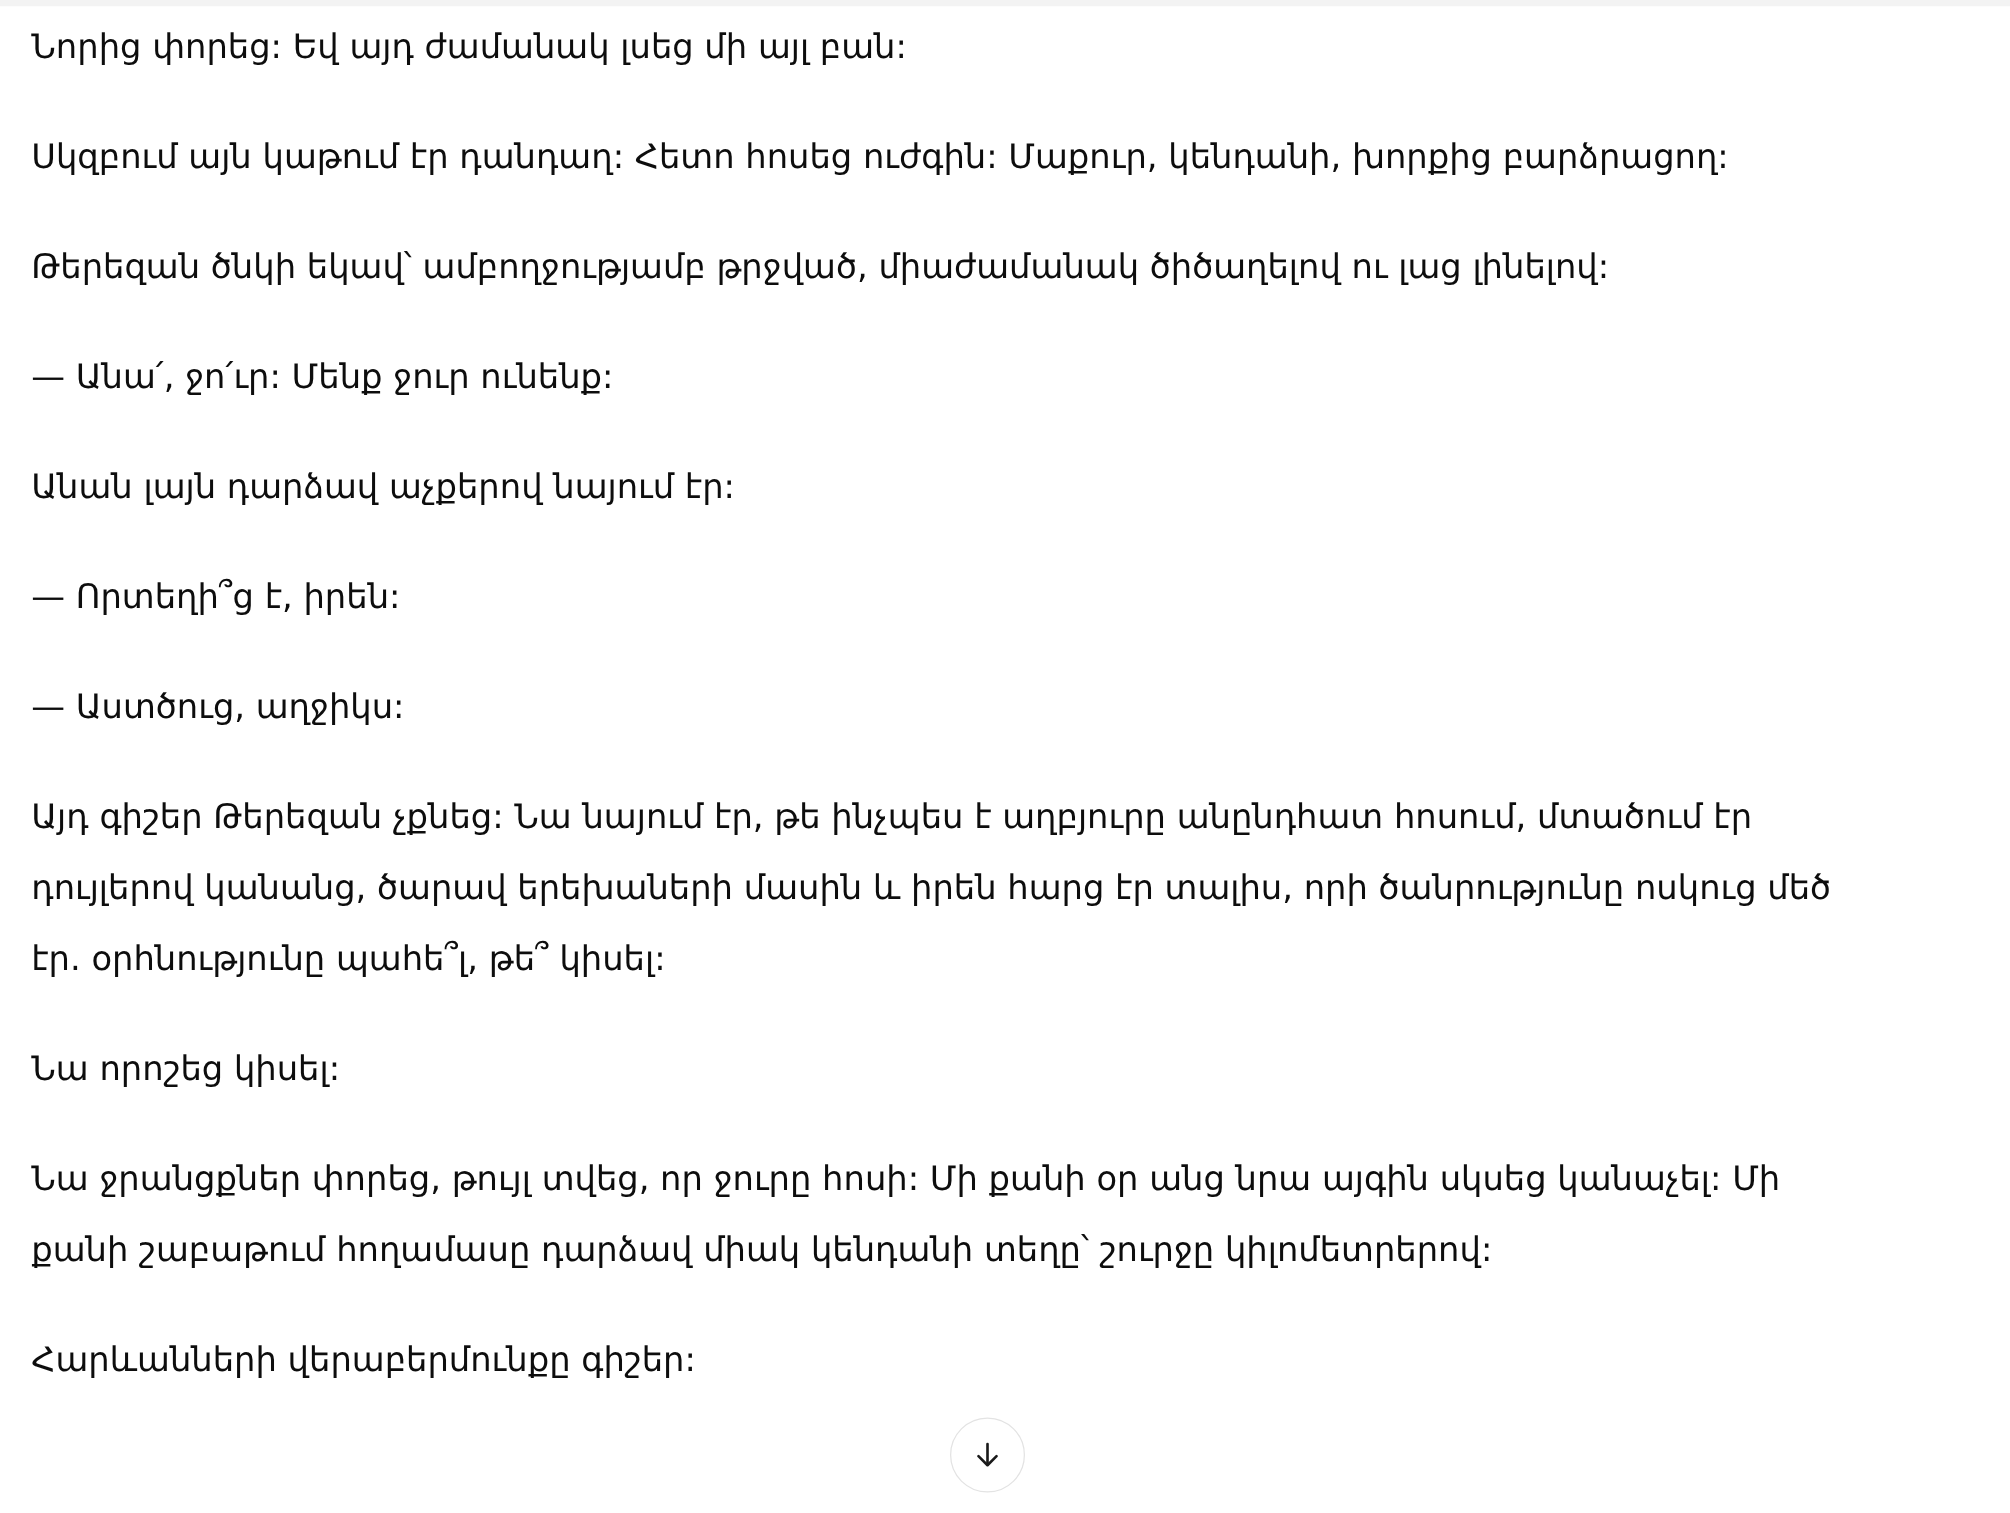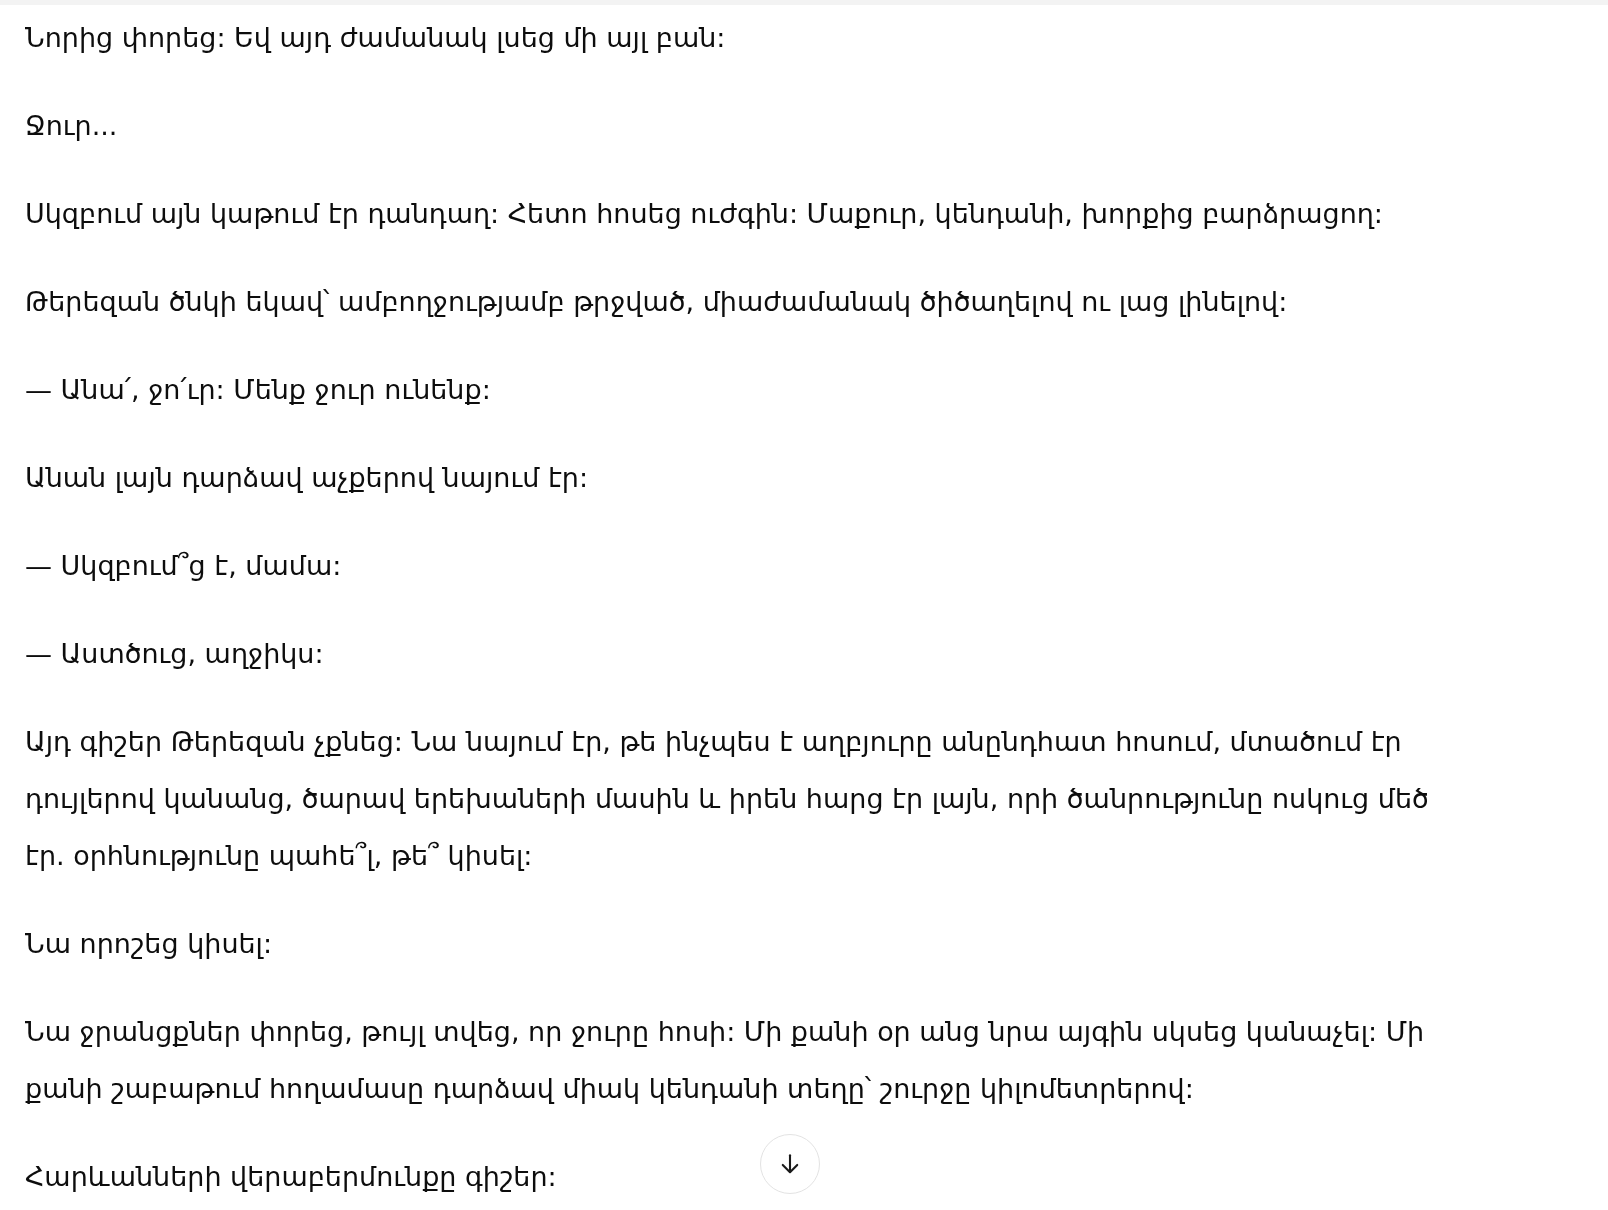--- a/index.html
+++ b/index.html
@@ -53,29 +53,28 @@
   }
 </style>
 </head>
 <body>
 
 <div class="top-strip"></div>
 
 <main class="chat-transcript">
   <div id="paragraphs">
       <p class="msg-paragraph">Նորից փորեց: Եվ այդ ժամանակ լսեց մի այլ բան:</p>
-      <p class="msg-paragraph">Ջուր...</p>
       <p class="msg-paragraph">Սկզբում այն կաթում էր դանդաղ: Հետո հոսեց ուժգին: Մաքուր, կենդանի, խորքից բարձրացող:</p>
       <p class="msg-paragraph">Թերեզան ծնկի եկավ՝ ամբողջությամբ թրջված, միաժամանակ ծիծաղելով ու լաց լինելով:</p>
       <p class="msg-paragraph">— Անա՛, ջո՛ւր: Մենք ջուր ունենք:</p>
       <p class="msg-paragraph">Անան լայն դարձավ աչքերով նայում էր:</p>
-      <p class="msg-paragraph">— Սկզբում՞ց է, մամա:</p>
+      <p class="msg-paragraph">— Որտեղի՞ց է, իրեն:</p>
       <p class="msg-paragraph">— Աստծուց, աղջիկս:</p>
       <p class="msg-paragraph">Այդ գիշեր Թերեզան չքնեց: Նա նայում էր, թե ինչպես է աղբյուրը անընդհատ հոսում, մտածում էր
-դույլերով կանանց, ծարավ երեխաների մասին և իրեն հարց էր լայն, որի ծանրությունը ոսկուց մեծ
+դույլերով կանանց, ծարավ երեխաների մասին և իրեն հարց էր տալիս, որի ծանրությունը ոսկուց մեծ
 էր. օրհնությունը պահե՞լ, թե՞ կիսել:</p>
       <p class="msg-paragraph">Նա որոշեց կիսել:</p>
       <p class="msg-paragraph">Նա ջրանցքներ փորեց, թույլ տվեց, որ ջուրը հոսի: Մի քանի օր անց նրա այգին սկսեց կանաչել: Մի
 քանի շաբաթում հողամասը դարձավ միակ կենդանի տեղը՝ շուրջը կիլոմետրերով:</p>
       <p class="msg-paragraph">Հարևանների վերաբերմունքը գիշեր:</p>
     </div>
 </main>
 
 <button class="scroll-to-bottom" aria-label="Scroll to bottom">
   <svg width="28" height="28" viewBox="0 0 24 24" fill="none" stroke="#1a1a1a" stroke-width="1.8" stroke-linecap="round" stroke-linejoin="round">

